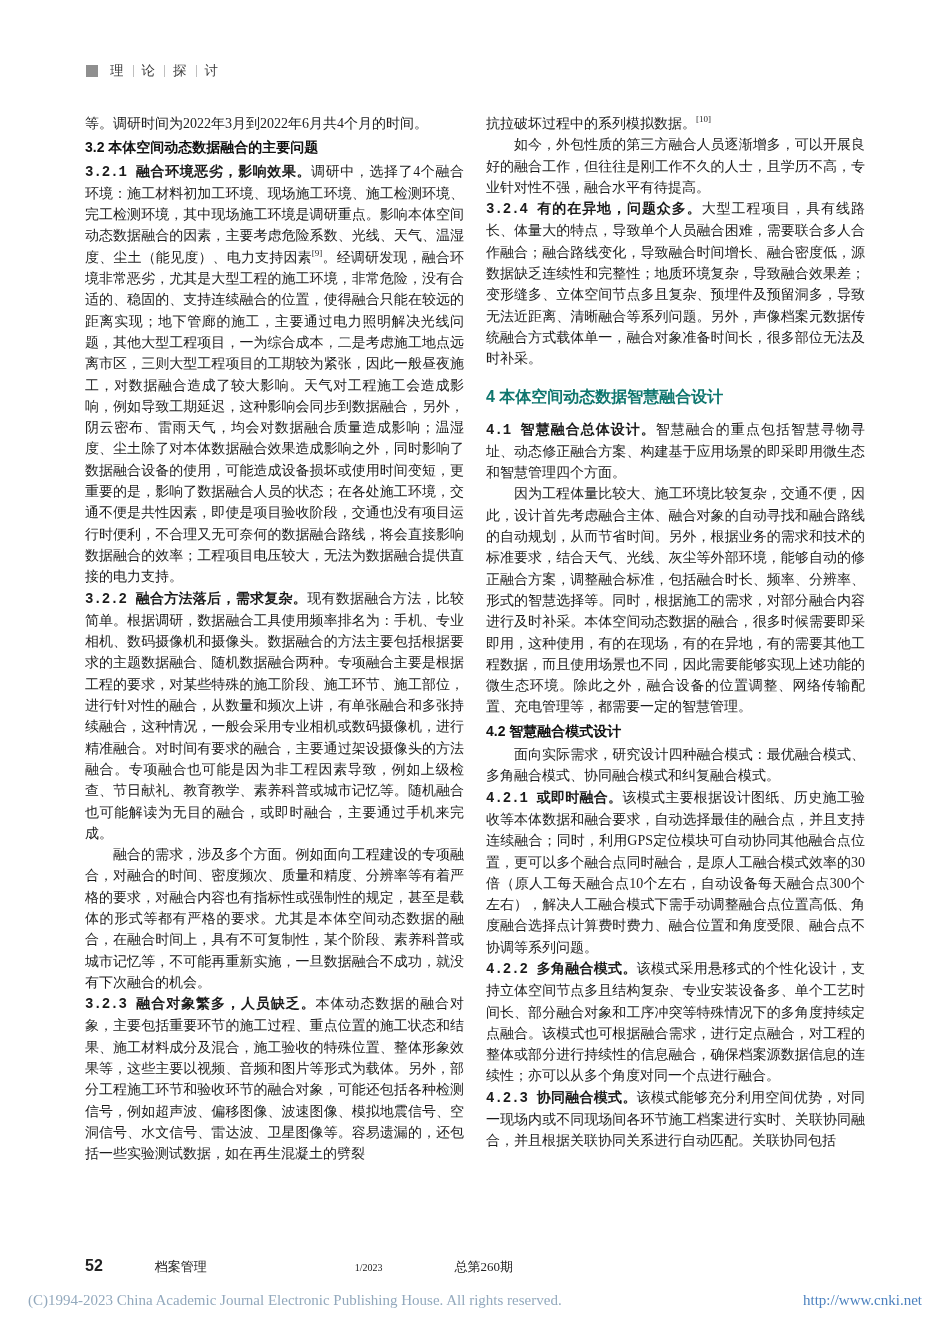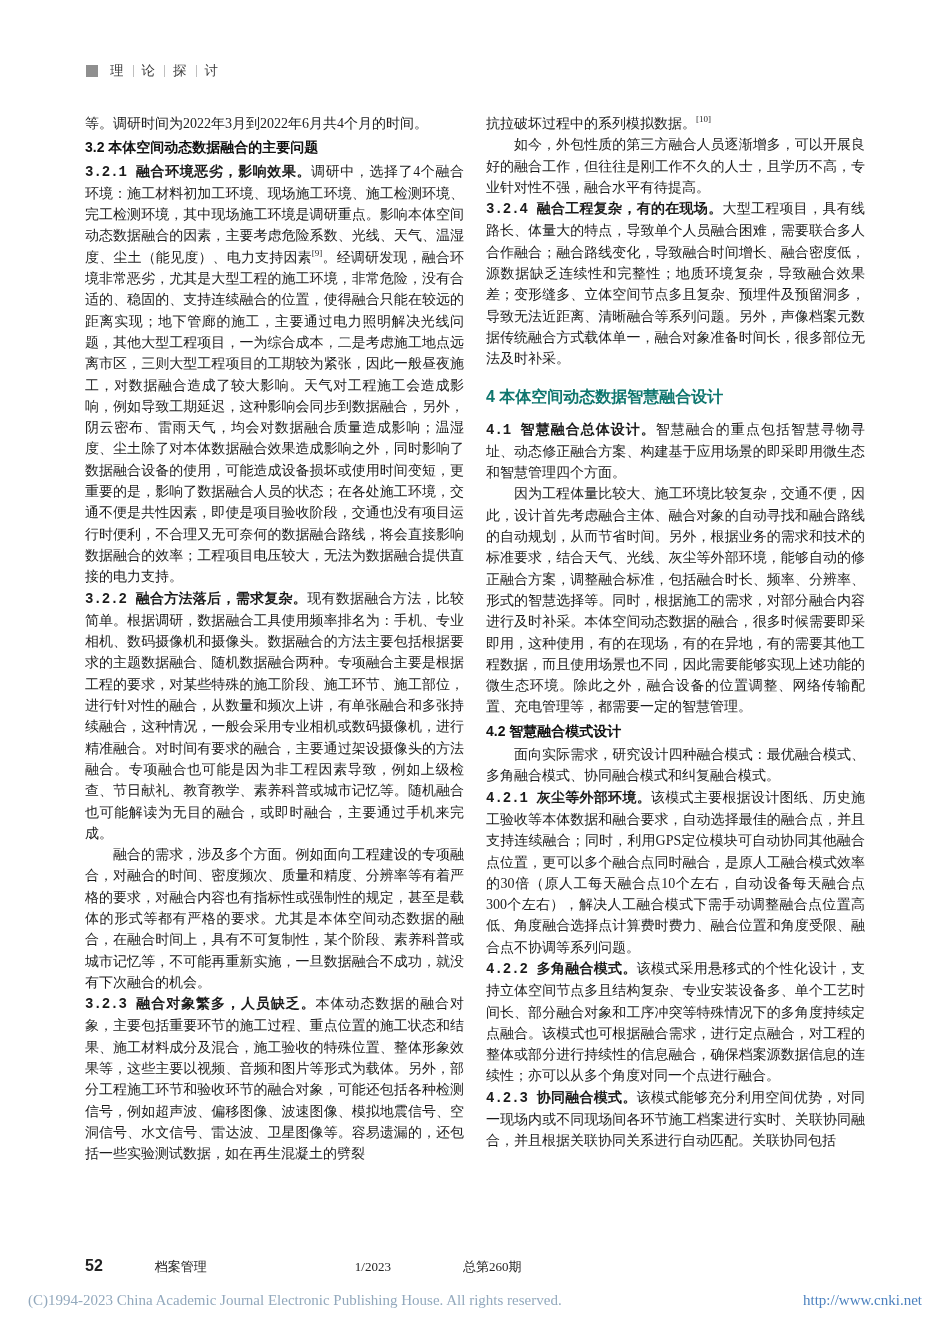--- a/index.html
+++ b/index.html
@@ -20,21 +20,21 @@
   .col p.para{text-indent:2em;}
   .col p.cont,.col p.runin{text-indent:0;}
   .rh{font-family:Liberation Mono, monospace;font-weight:700;}
   .col h3{margin:3px 0 2px;font:700 14px/21.3px "Liberation Sans","DejaVu Sans",sans-serif;color:#111;}
   .col h2{margin:16px 0 11px;font:700 16px/22px "Liberation Sans","DejaVu Sans",sans-serif;color:#0f766e;}
   sup{font-size:9px;line-height:0;}
   
   .footer{position:absolute;top:1257px;left:85px;display:flex;align-items:baseline;color:#222;}
   .footer .pn{font:700 16px "Liberation Sans","DejaVu Sans",sans-serif;}
   .footer .f-j{margin-left:52px;font-size:13px;}
-  .footer .f-i{margin-left:148px;font-size:13px;}
+  .footer .f-i{margin-left:148px;font-size:10px;}
   .footer .f-v{margin-left:72px;font-size:13px;}
   
   .copyright{position:absolute;top:1292px;left:28px;right:28px;display:flex;
     justify-content:space-between;align-items:baseline;font-size:15px;color:#93a9bd;text-align:center;}
   .copyright a{color:#4d82bf;text-decoration:none;}
 </style>
 </head>
 <body>
 
 <div class="header">
@@ -55,27 +55,27 @@
       <p class="cont">等。调研时间为2022年3月到2022年6月共4个月的时间。</p>
       <h3>3.2 本体空间动态数据融合的主要问题</h3>
       <p class="runin"><b class="rh">3.2.1 融合环境恶劣，影响效果。</b>调研中，选择了4个融合环境：施工材料初加工环境、现场施工环境、施工检测环境、完工检测环境，其中现场施工环境是调研重点。影响本体空间动态数据融合的因素，主要考虑危险系数、光线、天气、温湿度、尘土（能见度）、电力支持因素<sup>[9]</sup>。经调研发现，融合环境非常恶劣，尤其是大型工程的施工环境，非常危险，没有合适的、稳固的、支持连续融合的位置，使得融合只能在较远的距离实现；地下管廊的施工，主要通过电力照明解决光线问题，其他大型工程项目，一为综合成本，二是考虑施工地点远离市区，三则大型工程项目的工期较为紧张，因此一般昼夜施工，对数据融合造成了较大影响。天气对工程施工会造成影响，例如导致工期延迟，这种影响会同步到数据融合，另外，阴云密布、雷雨天气，均会对数据融合质量造成影响；温湿度、尘土除了对本体数据融合效果造成影响之外，同时影响了数据融合设备的使用，可能造成设备损坏或使用时间变短，更重要的是，影响了数据融合人员的状态；在各处施工环境，交通不便是共性因素，即使是项目验收阶段，交通也没有项目运行时便利，不合理又无可奈何的数据融合路线，将会直接影响数据融合的效率；工程项目电压较大，无法为数据融合提供直接的电力支持。</p>
       <p class="runin"><b class="rh">3.2.2 融合方法落后，需求复杂。</b>现有数据融合方法，比较简单。根据调研，数据融合工具使用频率排名为：手机、专业相机、数码摄像机和摄像头。数据融合的方法主要包括根据要求的主题数据融合、随机数据融合两种。专项融合主要是根据工程的要求，对某些特殊的施工阶段、施工环节、施工部位，进行针对性的融合，从数量和频次上讲，有单张融合和多张持续融合，这种情况，一般会采用专业相机或数码摄像机，进行精准融合。对时间有要求的融合，主要通过架设摄像头的方法融合。专项融合也可能是因为非工程因素导致，例如上级检查、节日献礼、教育教学、素养科普或城市记忆等。随机融合也可能解读为无目的融合，或即时融合，主要通过手机来完成。</p>
       <p class="para">融合的需求，涉及多个方面。例如面向工程建设的专项融合，对融合的时间、密度频次、质量和精度、分辨率等有着严格的要求，对融合内容也有指标性或强制性的规定，甚至是载体的形式等都有严格的要求。尤其是本体空间动态数据的融合，在融合时间上，具有不可复制性，某个阶段、素养科普或城市记忆等，不可能再重新实施，一旦数据融合不成功，就没有下次融合的机会。</p>
       <p class="runin"><b class="rh">3.2.3 融合对象繁多，人员缺乏。</b>本体动态数据的融合对象，主要包括重要环节的施工过程、重点位置的施工状态和结果、施工材料成分及混合，施工验收的特殊位置、整体形象效果等，这些主要以视频、音频和图片等形式为载体。另外，部分工程施工环节和验收环节的融合对象，可能还包括各种检测信号，例如超声波、偏移图像、波速图像、模拟地震信号、空洞信号、水文信号、雷达波、卫星图像等。容易遗漏的，还包括一些实验测试数据，如在再生混凝土的劈裂</p>
     </div>
   <div class="col">
       <p class="cont">抗拉破坏过程中的系列模拟数据。<sup>[10]</sup></p>
       <p class="para">如今，外包性质的第三方融合人员逐渐增多，可以开展良好的融合工作，但往往是刚工作不久的人士，且学历不高，专业针对性不强，融合水平有待提高。</p>
-      <p class="runin"><b class="rh">3.2.4 融合工程复杂，有的在现场。</b>大型工程项目，具有线路长、体量大的特点，导致单个人员融合困难，需要联合多人合作融合；融合路线变化，导致融合时间增长、融合密度低，源数据缺乏连续性和完整性；地质环境复杂，导致融合效果差；变形缝多、立体空间节点多且复杂、预埋件及预留洞多，导致无法近距离、清晰融合等系列问题。另外，声像档案元数据传统融合方式载体单一，融合对象准备时间长，很多部位无法及时补采。</p>
+      <p class="runin"><b class="rh">3.2.4 有的在异地，问题众多。</b>大型工程项目，具有线路长、体量大的特点，导致单个人员融合困难，需要联合多人合作融合；融合路线变化，导致融合时间增长、融合密度低，源数据缺乏连续性和完整性；地质环境复杂，导致融合效果差；变形缝多、立体空间节点多且复杂、预埋件及预留洞多，导致无法近距离、清晰融合等系列问题。另外，声像档案元数据传统融合方式载体单一，融合对象准备时间长，很多部位无法及时补采。</p>
       <h2>4 本体空间动态数据智慧融合设计</h2>
       <p class="runin"><b class="rh">4.1 智慧融合总体设计。</b>智慧融合的重点包括智慧寻物寻址、动态修正融合方案、构建基于应用场景的即采即用微生态和智慧管理四个方面。</p>
       <p class="para">因为工程体量比较大、施工环境比较复杂，交通不便，因此，设计首先考虑融合主体、融合对象的自动寻找和融合路线的自动规划，从而节省时间。另外，根据业务的需求和技术的标准要求，结合天气、光线、灰尘等外部环境，能够自动的修正融合方案，调整融合标准，包括融合时长、频率、分辨率、形式的智慧选择等。同时，根据施工的需求，对部分融合内容进行及时补采。本体空间动态数据的融合，很多时候需要即采即用，这种使用，有的在现场，有的在异地，有的需要其他工程数据，而且使用场景也不同，因此需要能够实现上述功能的微生态环境。除此之外，融合设备的位置调整、网络传输配置、充电管理等，都需要一定的智慧管理。</p>
       <h3>4.2 智慧融合模式设计</h3>
       <p class="para">面向实际需求，研究设计四种融合模式：最优融合模式、多角融合模式、协同融合模式和纠复融合模式。</p>
-      <p class="runin"><b class="rh">4.2.1 灰尘等外部环境。</b>该模式主要根据设计图纸、历史施工验收等本体数据和融合要求，自动选择最佳的融合点，并且支持连续融合；同时，利用GPS定位模块可自动协同其他融合点位置，更可以多个融合点同时融合，是原人工融合模式效率的30倍（原人工每天融合点10个左右，自动设备每天融合点300个左右），解决人工融合模式下需手动调整融合点位置高低、角度融合选择点计算费时费力、融合位置和角度受限、融合点不协调等系列问题。</p>
+      <p class="runin"><b class="rh">4.2.1 或即时融合。</b>该模式主要根据设计图纸、历史施工验收等本体数据和融合要求，自动选择最佳的融合点，并且支持连续融合；同时，利用GPS定位模块可自动协同其他融合点位置，更可以多个融合点同时融合，是原人工融合模式效率的30倍（原人工每天融合点10个左右，自动设备每天融合点300个左右），解决人工融合模式下需手动调整融合点位置高低、角度融合选择点计算费时费力、融合位置和角度受限、融合点不协调等系列问题。</p>
       <p class="runin"><b class="rh">4.2.2 多角融合模式。</b>该模式采用悬移式的个性化设计，支持立体空间节点多且结构复杂、专业安装设备多、单个工艺时间长、部分融合对象和工序冲突等特殊情况下的多角度持续定点融合。该模式也可根据融合需求，进行定点融合，对工程的整体或部分进行持续性的信息融合，确保档案源数据信息的连续性；亦可以从多个角度对同一个点进行融合。</p>
       <p class="runin"><b class="rh">4.2.3 协同融合模式。</b>该模式能够充分利用空间优势，对同一现场内或不同现场间各环节施工档案进行实时、关联协同融合，并且根据关联协同关系进行自动匹配。关联协同包括</p>
     </div>
 </main>
 
 <div class="footer">
   <span class="pn">52</span>
   <span class="f-j">档案管理</span>
   <span class="f-i">1/2023</span>
   <span class="f-v">总第260期</span>

